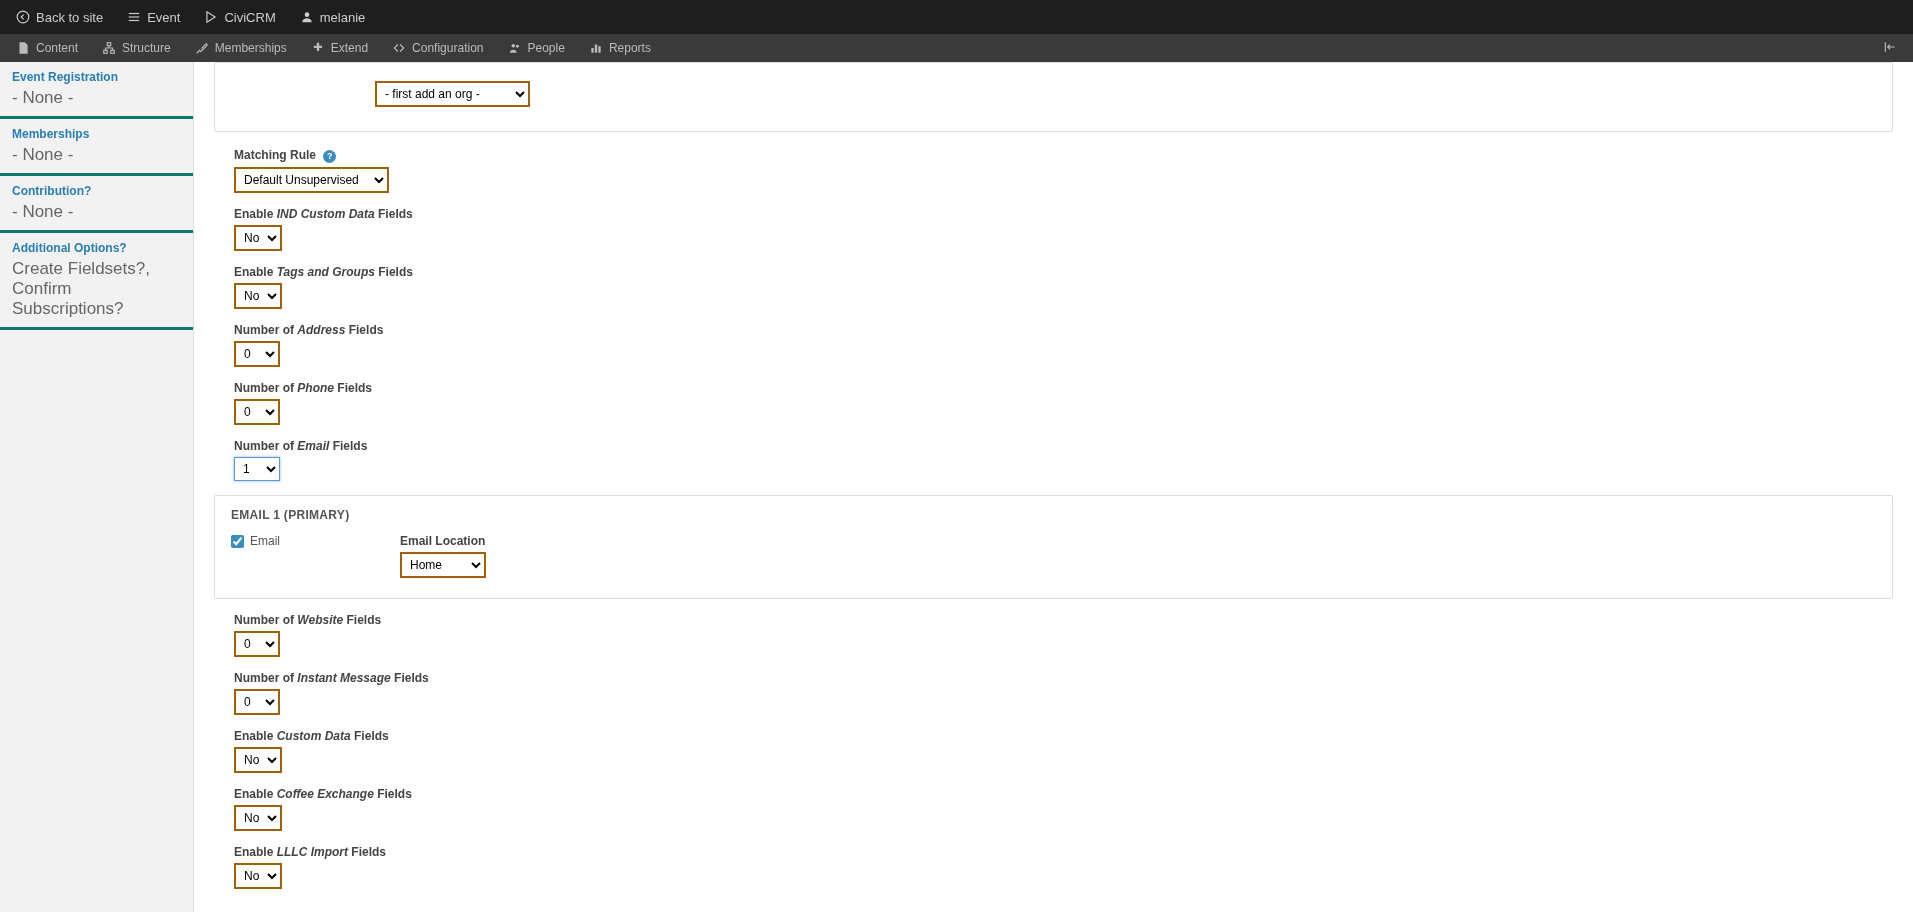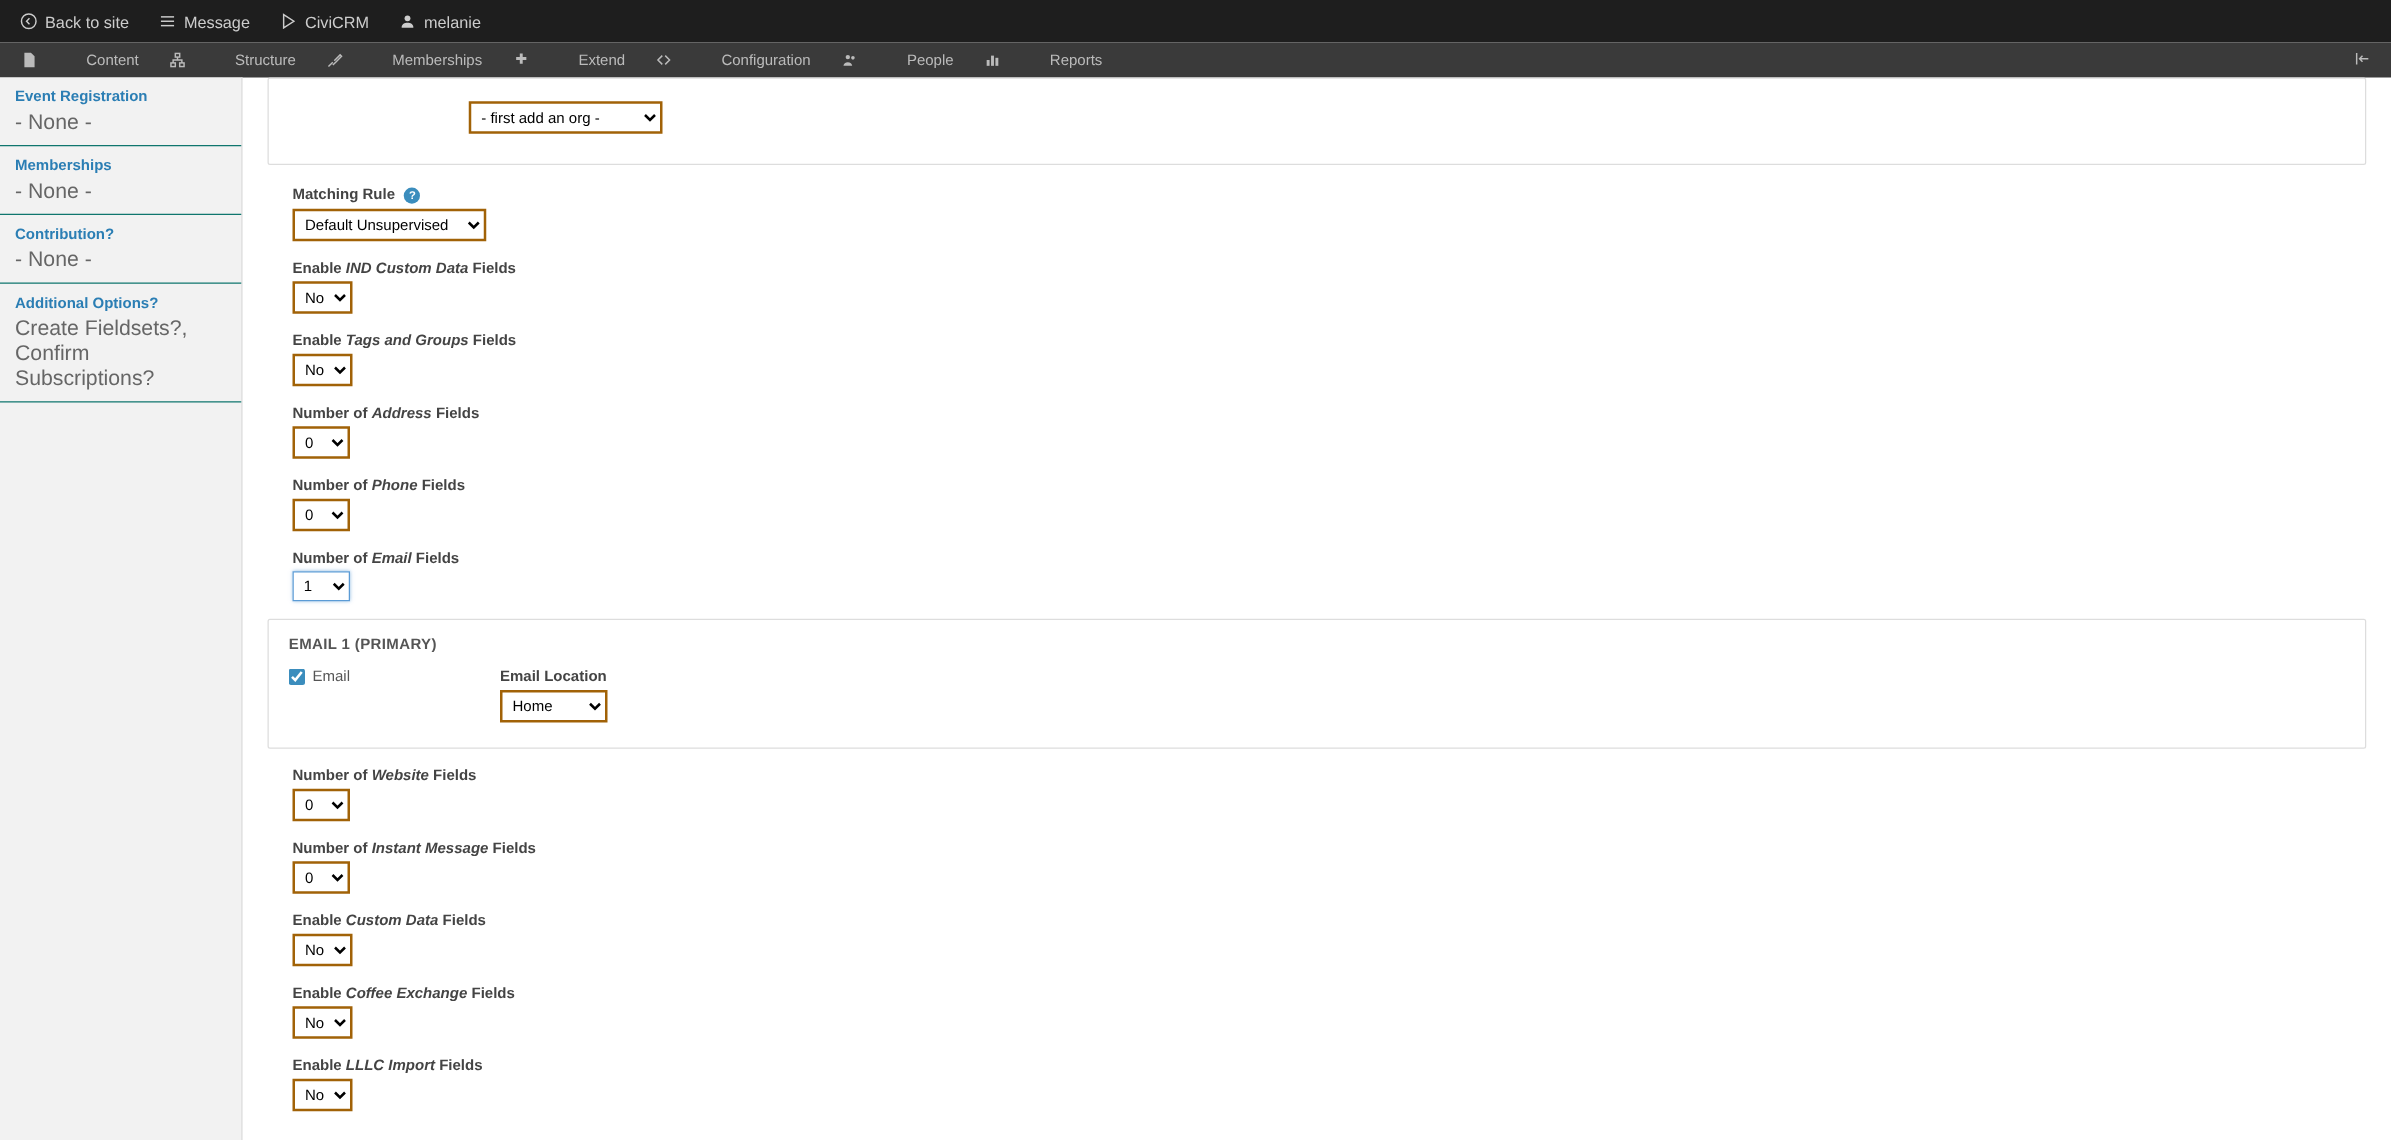--- a/index.html
+++ b/index.html
@@ -5,28 +5,28 @@
 * { margin: 0; padding: 0; box-sizing: border-box; }
 body { font-family: "Helvetica Neue", Helvetica, Arial, sans-serif; font-size: 13px; color: #333; background: #fff; }
 
 
 .topbar { background: #1e1e1e; height: 34px; display: flex; align-items: center; padding: 0 4px; }
 .topbar-item { display: flex; align-items: center; color: #ccc; padding: 0 12px; height: 100%; cursor: pointer; font-size: 13px; }
 .topbar-icon { margin-right: 6px; display: inline-flex; align-items: center; }
 
 
 .menubar { background: #3a3a3a; height: 28px; display: flex; align-items: center; padding: 0 4px; }
-.menubar-item { display: flex; align-items: center; color: #bbb; padding: 0 12px; height: 100%; cursor: pointer; font-size: 12px; gap: 33px; }
+.menubar-item { display: flex; align-items: center; color: #bbb; padding: 0 12px; height: 100%; cursor: pointer; font-size: 12px; }
 .menubar-right { margin-left: auto; }
 
 .container { display: flex; }
 
 
 .sidebar { width: 194px; background: #f2f2f2; border-right: 1px solid #ddd; }
-.sidebar-section { border-bottom: 1px solid #0f766e; padding: 8px 12px; }
+.sidebar-section { border-bottom: 3px solid #0f766e; padding: 8px 12px; }
 .sidebar-title { color: #2b7eb4; font-weight: bold; font-size: 12px; cursor: pointer; }
 .sidebar-sub { color: #666; font-size: 17px; margin-top: 4px; }
 
 
 .main { flex: 1; padding: 0 20px 20px 20px; }
 
 .org-box { border: 1px solid #ddd; border-radius: 2px; padding: 18px 160px 24px; margin-bottom: 16px; }
 
 .form-row { margin-bottom: 14px; margin-left: 20px; }
 .form-label { font-weight: bold; font-size: 12px; color: #444; margin-bottom: 4px; display: block; }
@@ -67,21 +67,21 @@
     <span>Back to site</span>
   </div>
   <div class="topbar-item">
     <span class="topbar-icon">
       <svg viewBox="0 0 24 24" fill="#ccc">
           <rect x="3" y="5" width="18" height="2"></rect>
           <rect x="3" y="11" width="18" height="2"></rect>
           <rect x="3" y="17" width="18" height="2"></rect>
         </svg>
     </span>
-    <span>Message</span>
+    <span>Event</span>
   </div>
   <div class="topbar-item">
     <span class="topbar-icon">
       <svg viewBox="0 0 24 24" fill="none" stroke="#ccc" stroke-width="2">
           <path d="M5 3v18l14-9z"></path>
         </svg>
     </span>
     <span>CiviCRM</span>
   </div>
   <div class="topbar-item">

